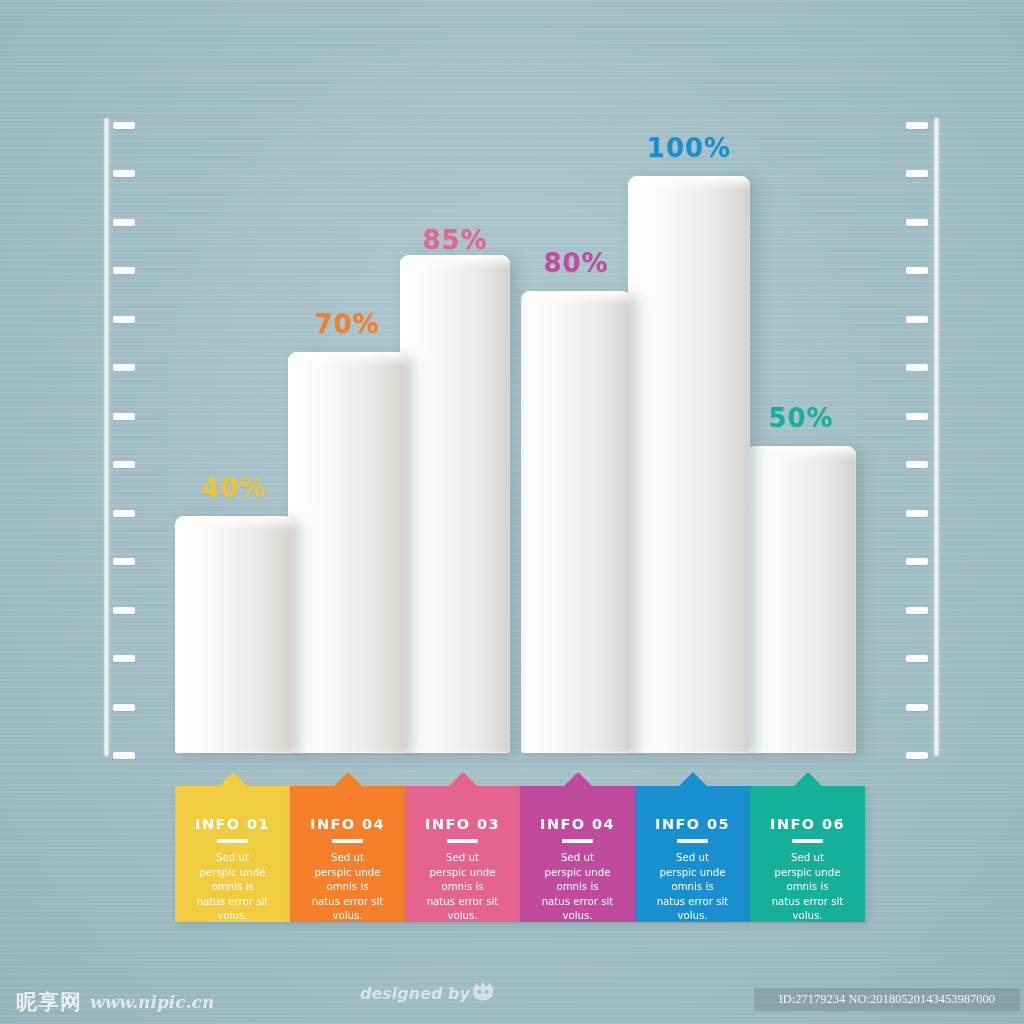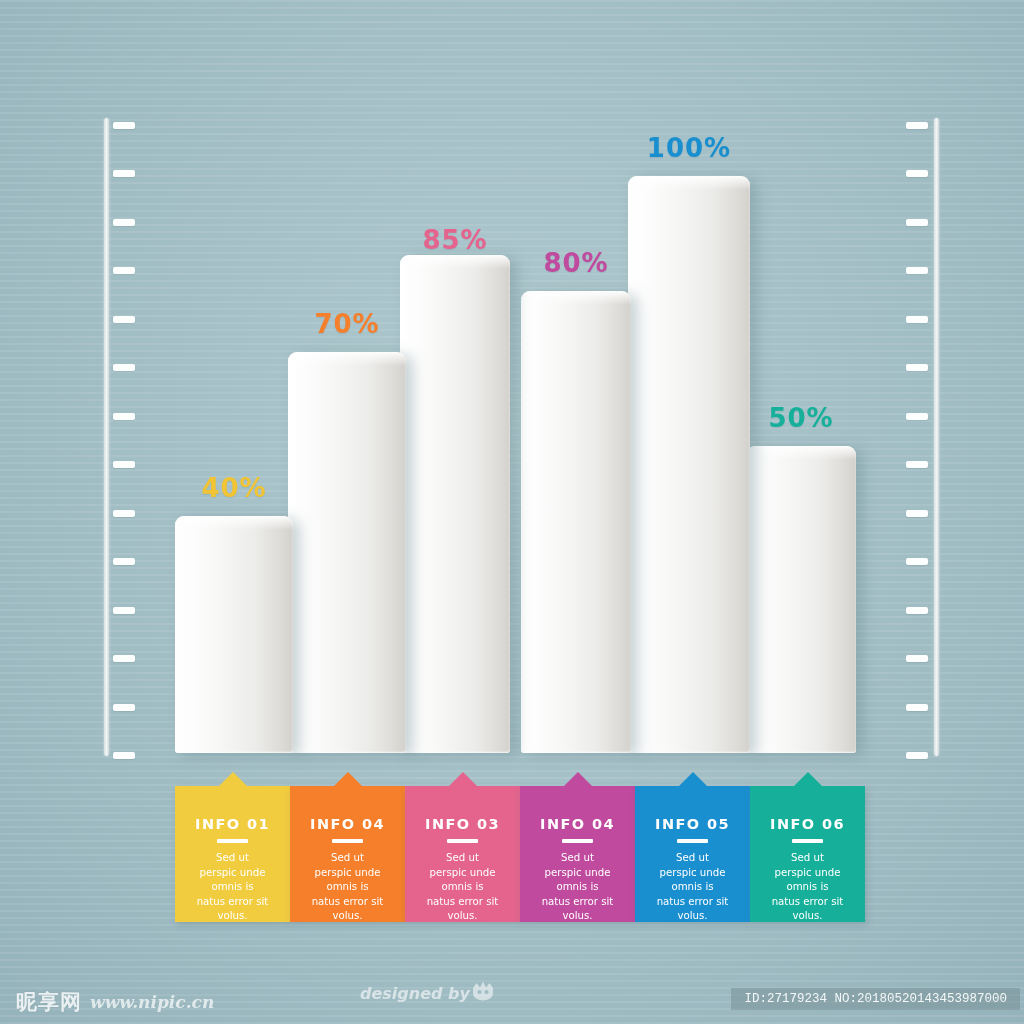--- a/index.html
+++ b/index.html
@@ -184,22 +184,22 @@
     font-family:"DejaVu Sans", sans-serif;
     letter-spacing:-0.5px;
   }
   #wm-freepik-icon { display:block; }
 
   #wm-id {
     right:4px; top:988px;
     background:rgba(120,145,152,.55);
     color:#f4f8f8;
     font-size:12.5px;
-    padding:4px 13px;
-    font-family:Liberation Mono, monospace;
+    padding:4px 25px;
+    font-family:Liberation Serif, serif;
     opacity:1;
   }
 </style>
 </head>
 <body>
 
 <div id="stage">
 
   <div class="axis left"></div>
   <div class="axis right"></div>

